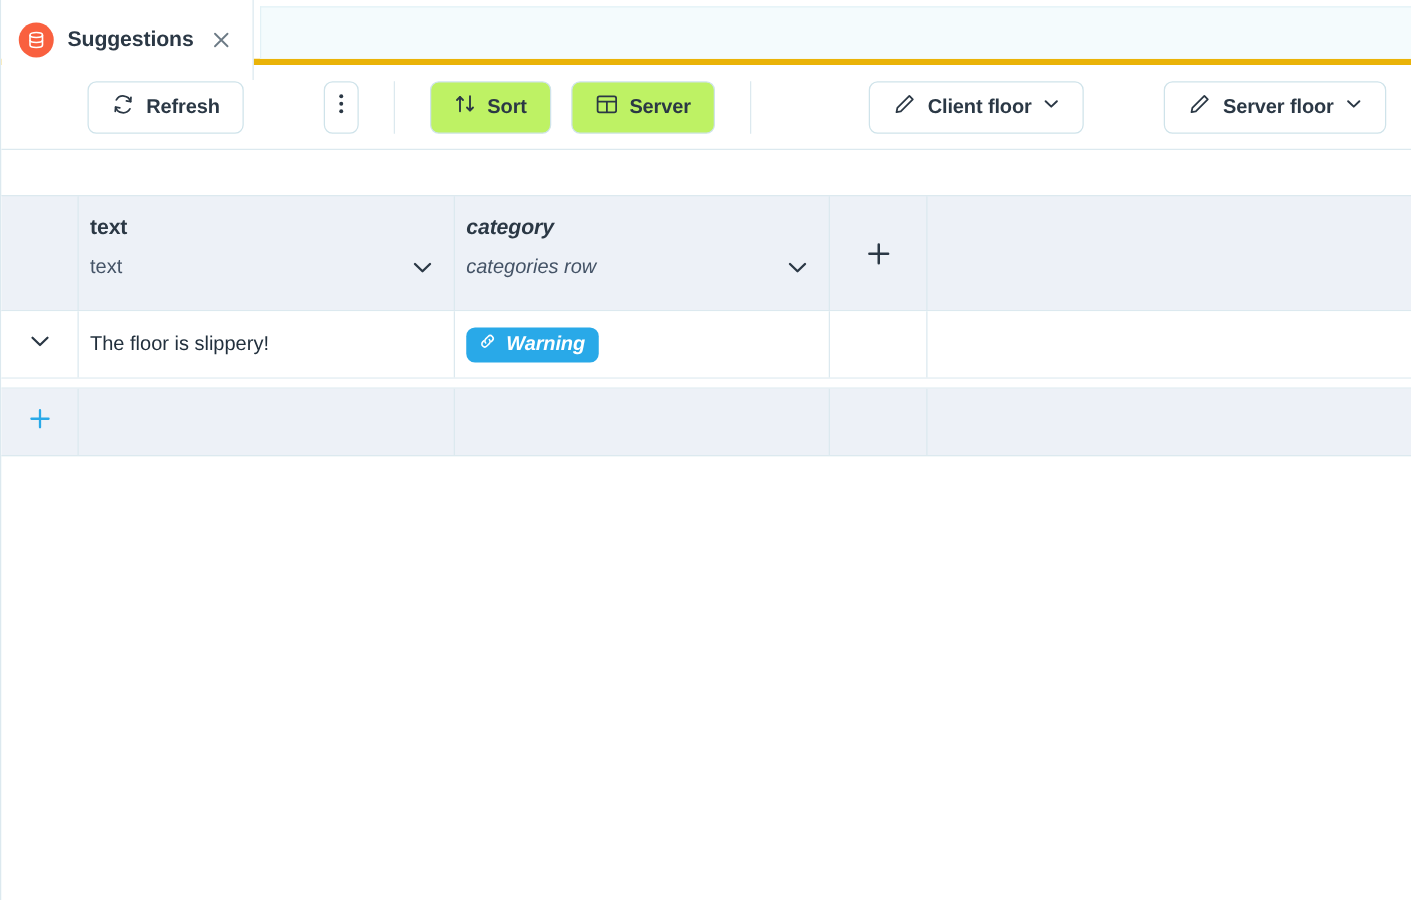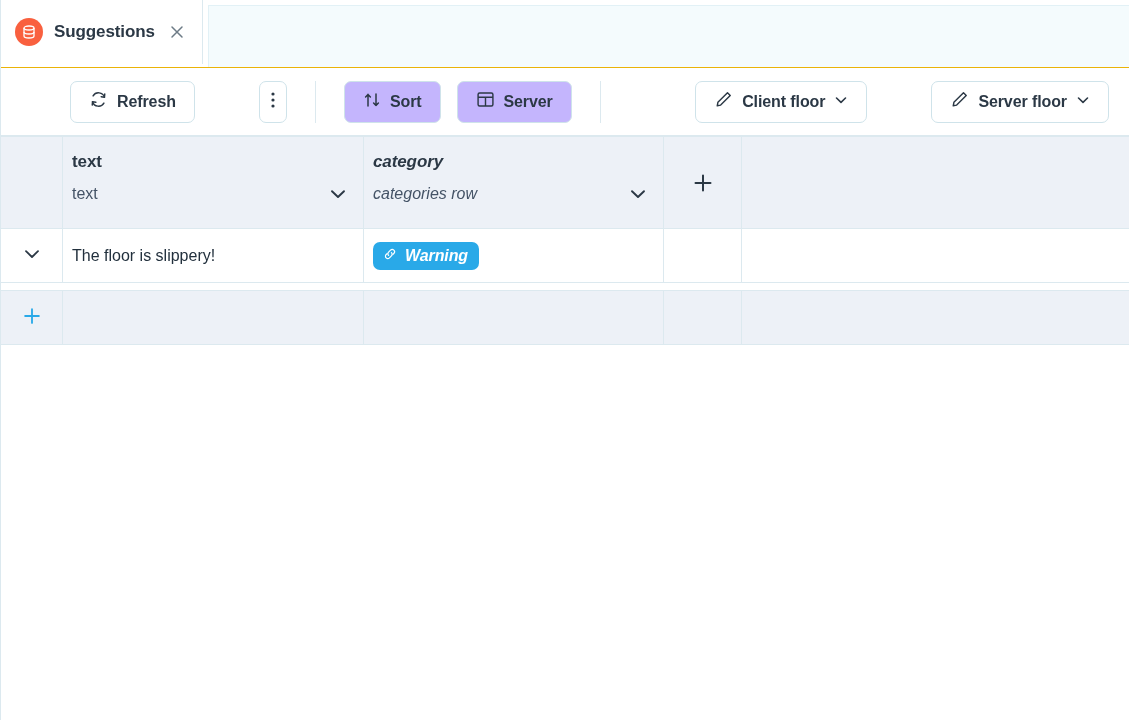--- a/index.html
+++ b/index.html
@@ -15,25 +15,25 @@
     position: relative;
     width: 1129px; height: 720px;
     background: #ffffff;
     overflow: hidden;
     border-left: 1px solid #dce9ef;
   }
 
   
   .tabbar {
     position: relative;
-    height: 68px;
+    height: 52px;
     display: flex;
     align-items: stretch;
     background: #ffffff;
-    border-bottom: 1px solid #eab308;
+    border-bottom: 5px solid #eab308;
     justify-content: center;
   }
   .tab {
     display: flex;
     align-items: center;
     gap: 11px;
     padding: 0 16px 0 14px;
     height: 64px;
     background: #ffffff;
     border-right: 1px solid #dce9ef;
@@ -89,36 +89,37 @@
     font-size: 16px;
     font-weight: bold;
     color: #2b3845;
     cursor: pointer;
     white-space: nowrap;
     background: #ffffff;
     border: 1px solid #cfe3ea;
     letter-spacing: -0.1px;
   }
   .btn.outline { background: #ffffff; border: 1px solid #cfe3ea; margin-left: 48px; }
-  .btn.tinted  { background: #c4b5fd; border: 1px solid #cfe3ea; }
+  .btn.tinted  { background: #bef264; border: 1px solid #cfe3ea; }
   .btn.icon-only { padding: 0; width: 28px; justify-content: center; }
   .divider {
     width: 1px;
     height: 42px;
     background: #dce9ef;
     flex: 0 0 auto;
   }
   .sp16 { width: 16px; flex: 0 0 auto; }
   .sp28 { width: 28px; flex: 0 0 auto; }
   .spacer { flex: 1 1 auto; }
 
   
   .grid {
     position: relative;
     background: #ffffff;
+    margin-top: 36px;
   }
   .grid-head {
     display: flex;
     background: #edf1f7;
     border-bottom: 1px solid #dce9ef;
     border-top: 1px solid #dce9ef;
     height: 93px;
   }
   .cell {
     border-right: 1px solid #dce9ef;

